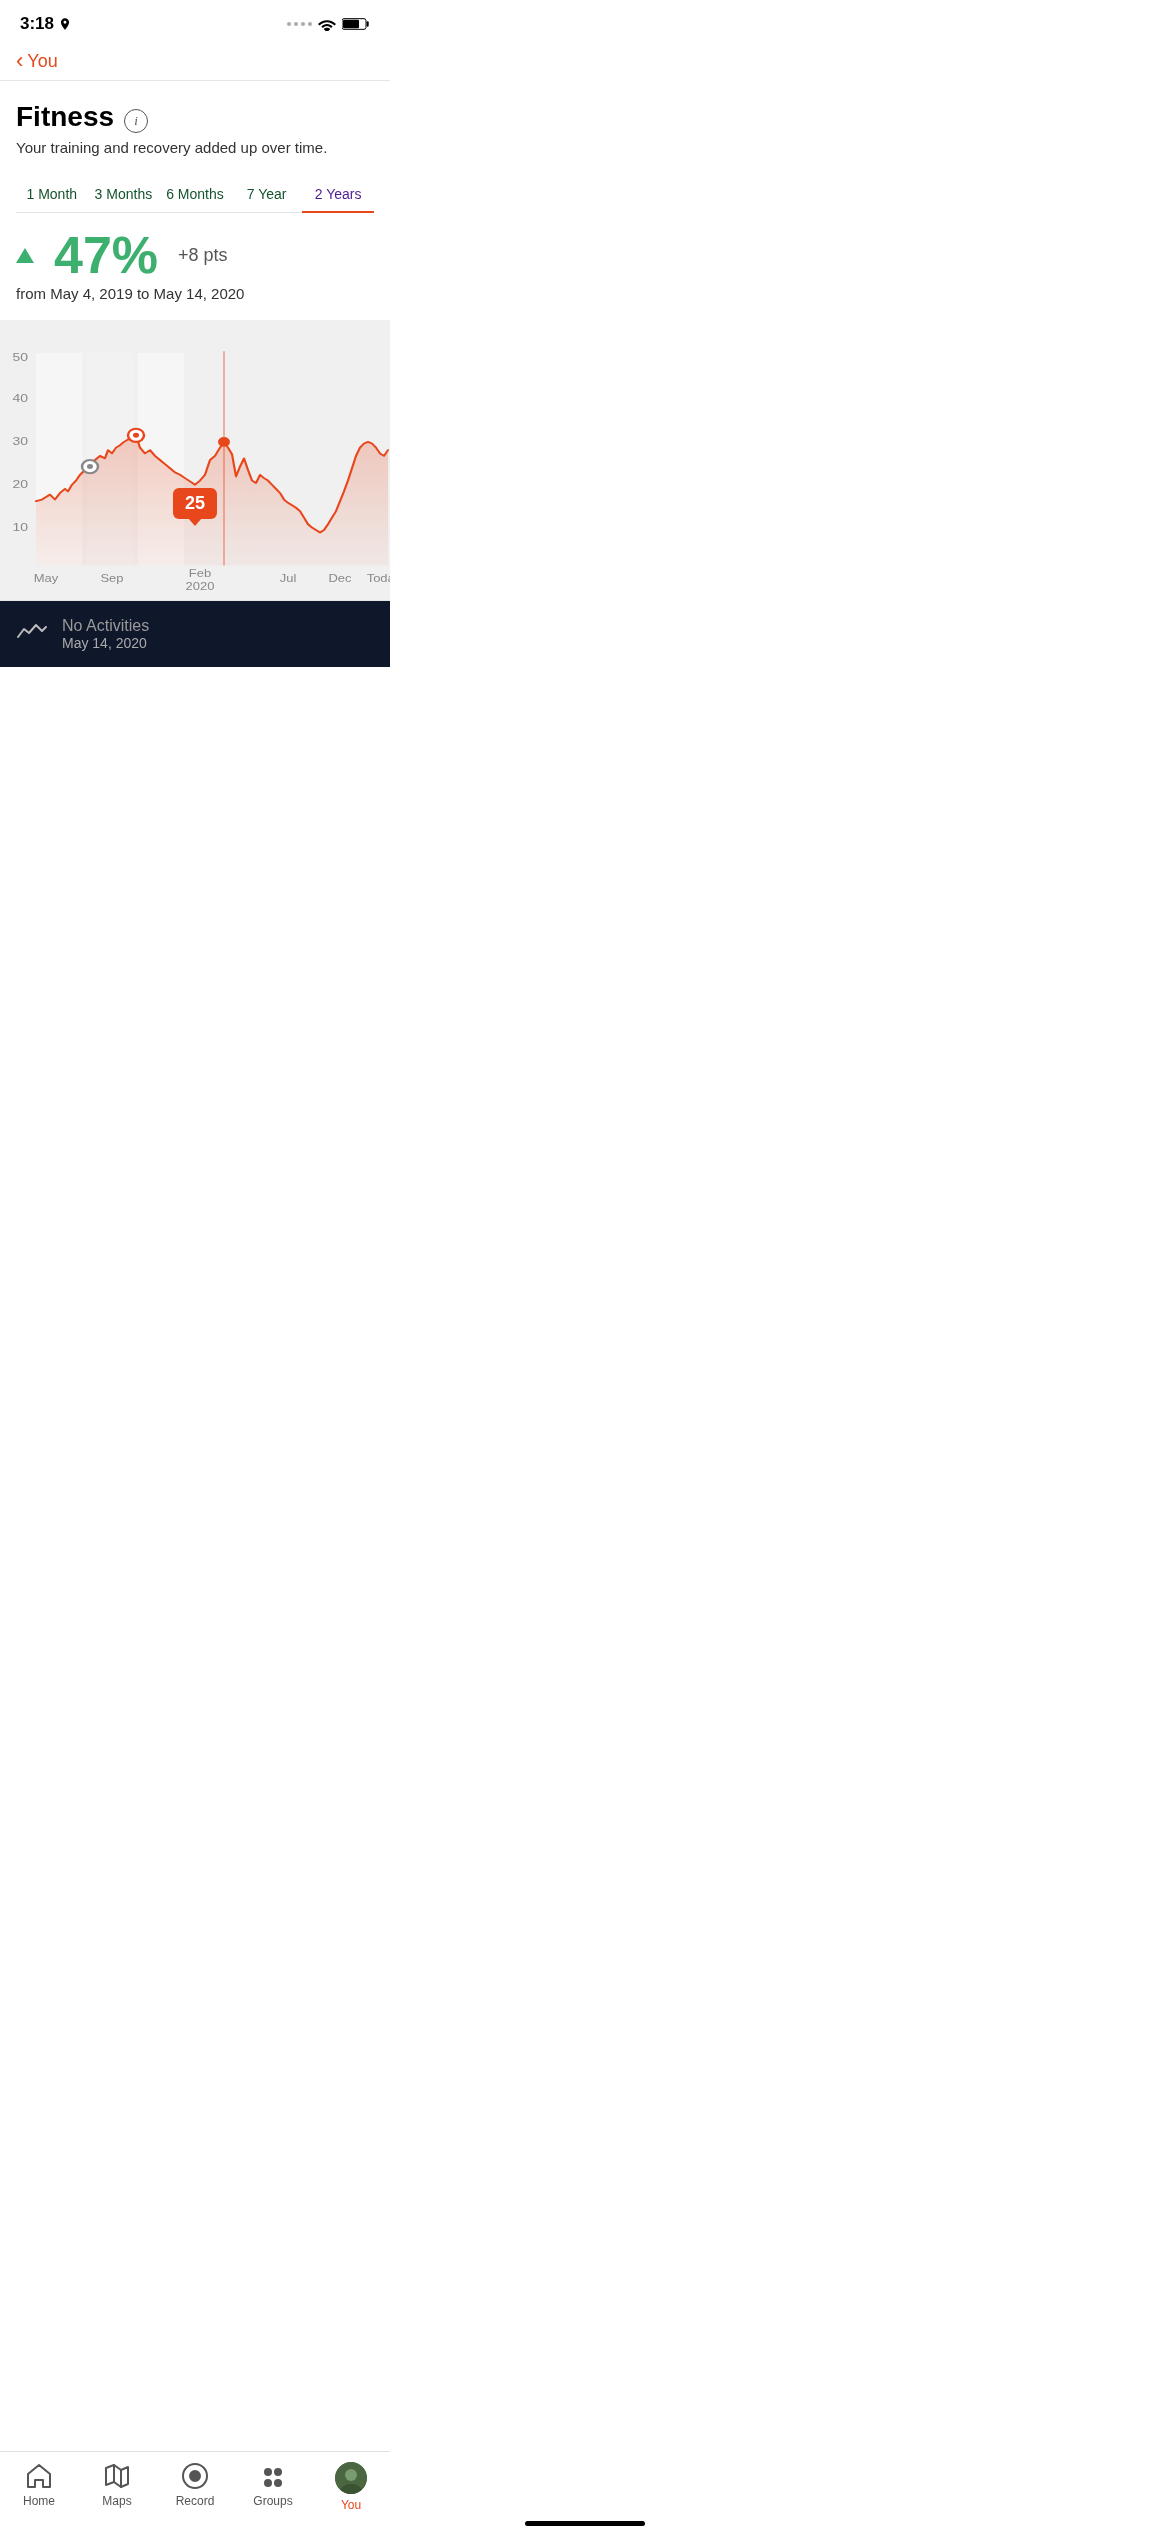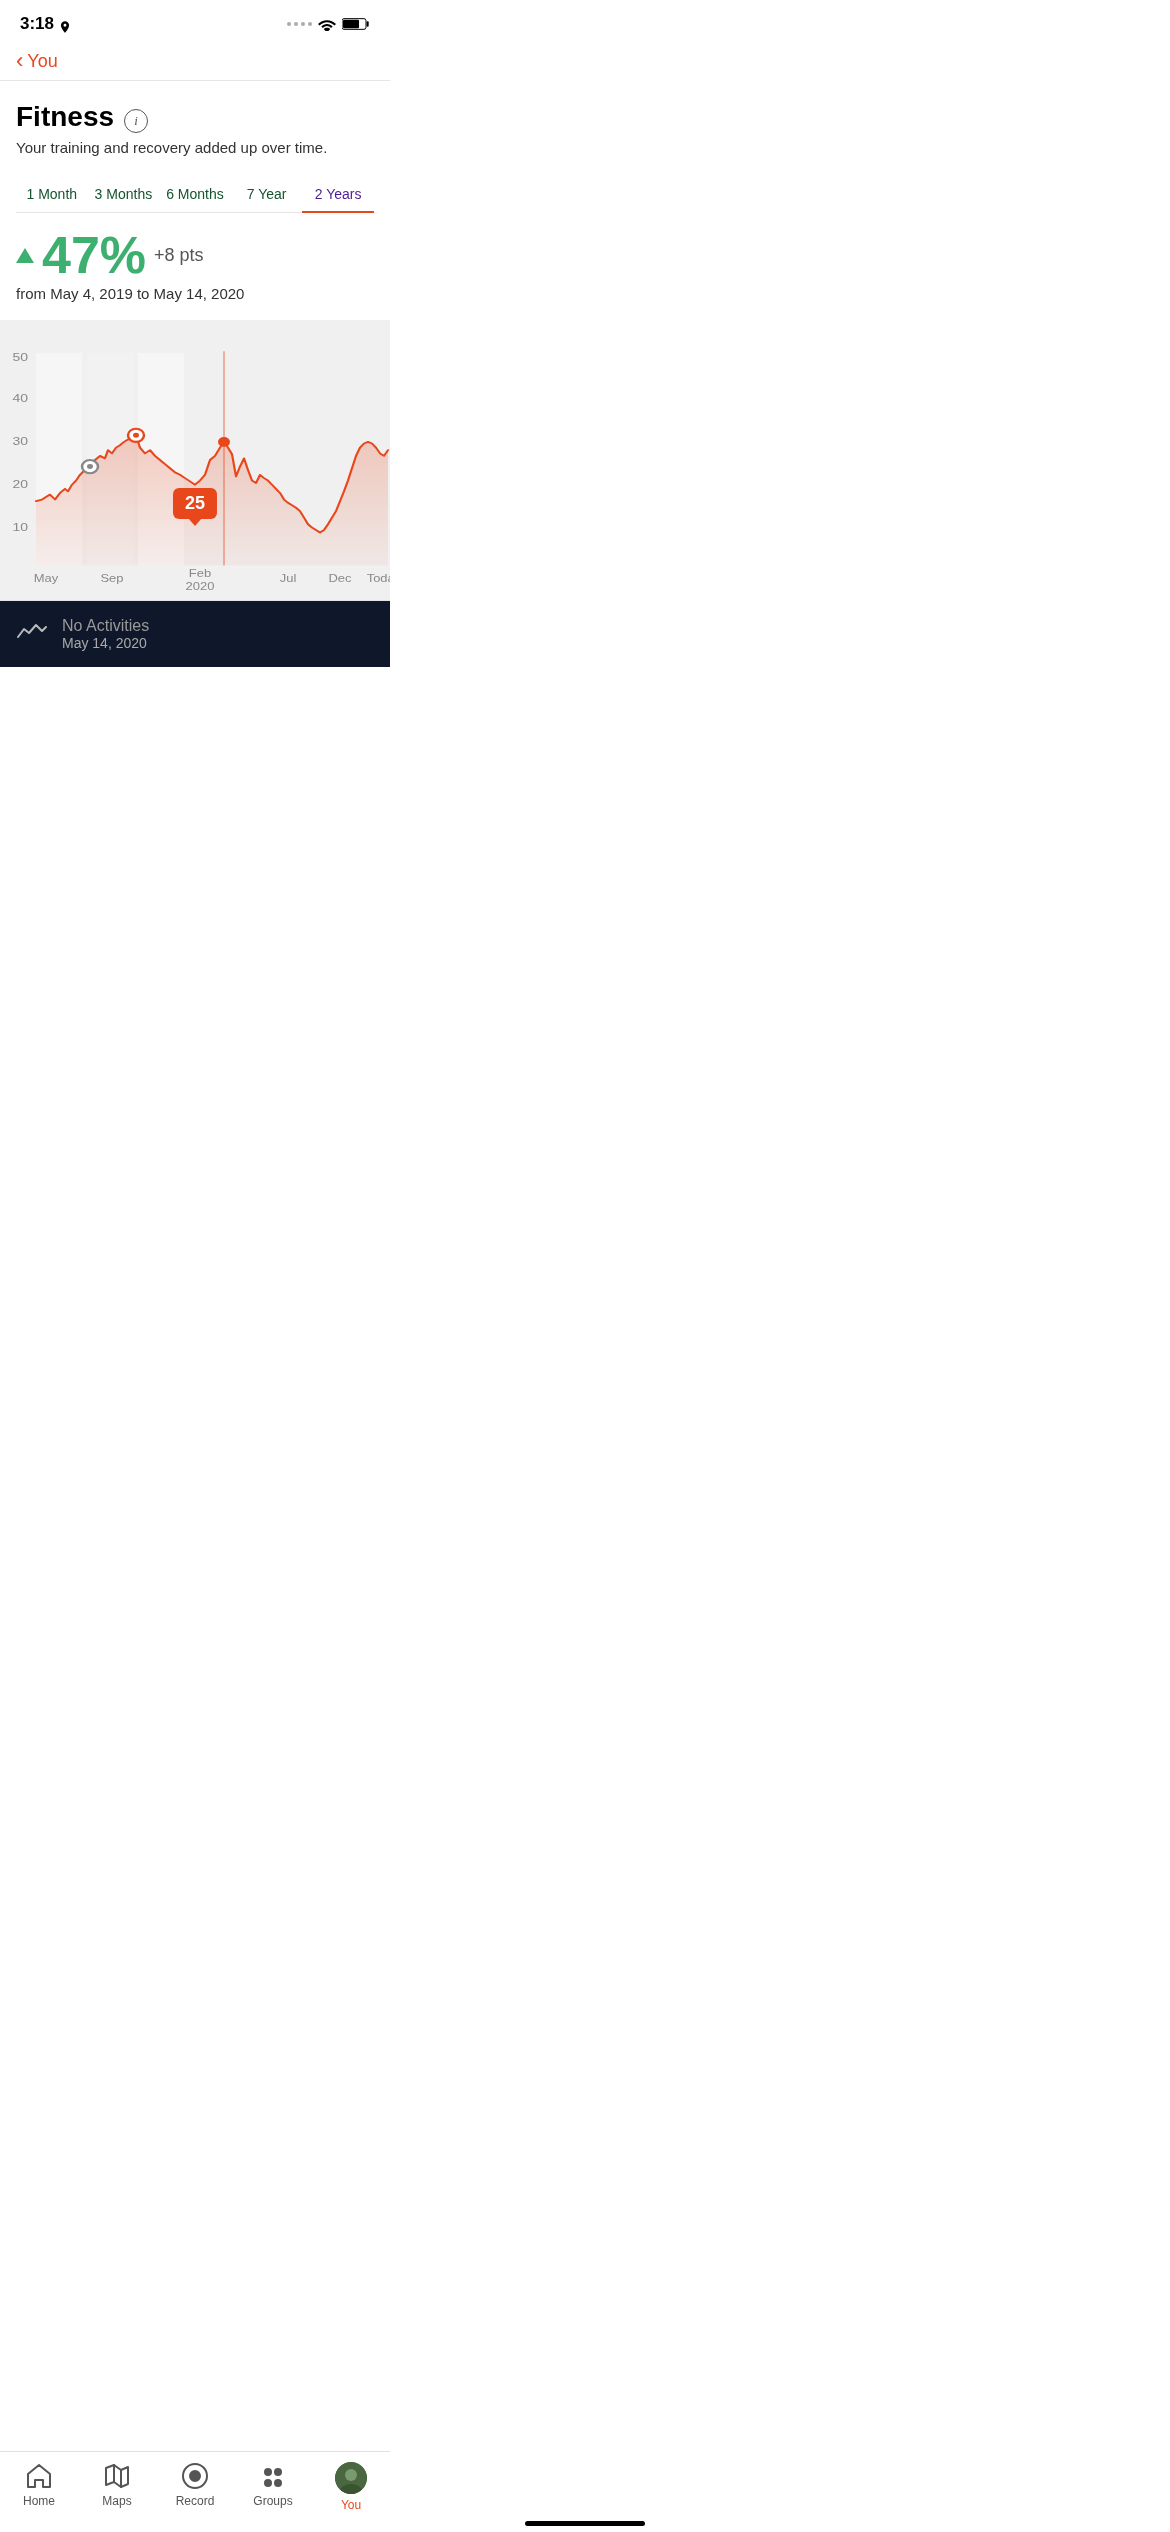--- a/index.html
+++ b/index.html
@@ -19,21 +19,21 @@
       justify-content: space-between;
       align-items: center;
       padding: 14px 20px 8px;
       background: #fff;
     }
     .status-time {
       font-size: 17px;
       font-weight: 600;
       color: #000;
       display: flex;
-      align-items: flex-end;
+      align-items: center;
       gap: 4px;
     }
     .status-icons {
       display: flex;
       align-items: center;
       gap: 6px;
     }
     .dots-icon { display: flex; gap: 3px; align-items: center; }
     .dot { width: 4px; height: 4px; background: #aaa; border-radius: 50%; }
 
@@ -125,21 +125,21 @@
       background: #E8471C;
     }
 
     
     .stats-section {
       padding: 16px 16px 8px;
     }
     .stat-main {
       display: flex;
       align-items: center;
-      gap: 8px;
+      gap: 20px;
       margin-bottom: 4px;
     }
     .stat-triangle {
       width: 0;
       height: 0;
       border-left: 9px solid transparent;
       border-right: 9px solid transparent;
       border-bottom: 15px solid #3DAF6E;
     }
     .stat-percent {

